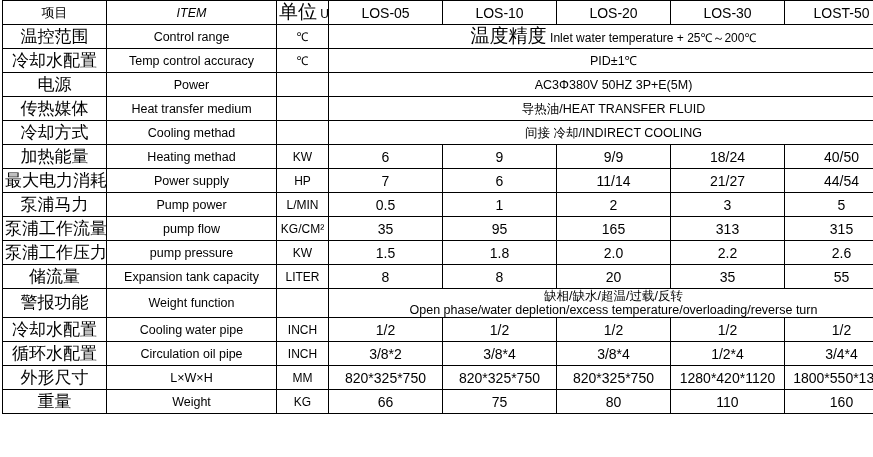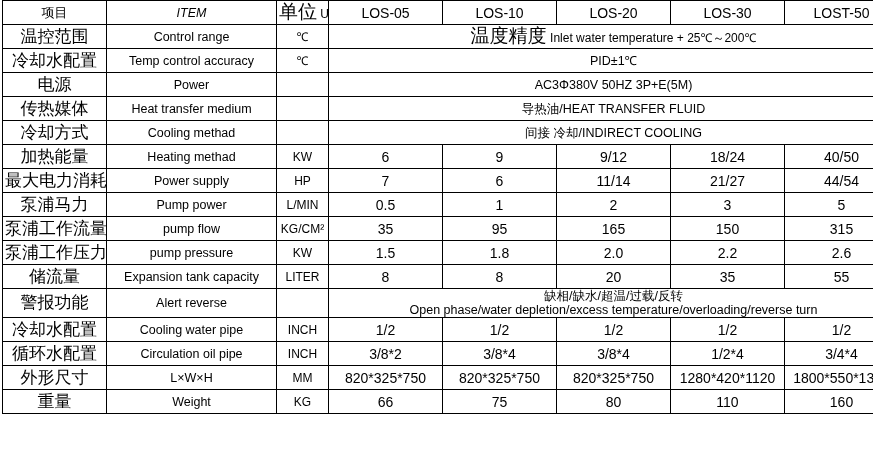--- a/index.html
+++ b/index.html
@@ -154,21 +154,21 @@
         <td class="unit-cell"></td>
         <td class="wide-cell" colspan="5">间接 冷却/INDIRECT COOLING</td>
       </tr>
 
       <tr>
         <td class="cn-cell">加热能量</td>
         <td class="en-cell">Heating methad</td>
         <td class="unit-cell">KW</td>
         <td class="val-cell">6</td>
         <td class="val-cell">9</td>
-        <td class="val-cell">9/12</td>
+        <td class="val-cell">9/9</td>
         <td class="val-cell">18/24</td>
         <td class="val-cell">40/50</td>
       </tr>
 
       <tr>
         <td class="cn-cell">最大电力消耗</td>
         <td class="en-cell">Power supply</td>
         <td class="unit-cell">HP</td>
         <td class="val-cell">7</td>
         <td class="val-cell">6</td>
@@ -188,21 +188,21 @@
         <td class="val-cell">5</td>
       </tr>
 
       <tr>
         <td class="cn-cell">泵浦工作流量</td>
         <td class="en-cell">pump flow</td>
         <td class="unit-cell">KG/CM²</td>
         <td class="val-cell">35</td>
         <td class="val-cell">95</td>
         <td class="val-cell">165</td>
-        <td class="val-cell">150</td>
+        <td class="val-cell">313</td>
         <td class="val-cell">315</td>
       </tr>
 
       <tr>
         <td class="cn-cell">泵浦工作压力</td>
         <td class="en-cell">pump pressure</td>
         <td class="unit-cell">KW</td>
         <td class="val-cell">1.5</td>
         <td class="val-cell">1.8</td>
         <td class="val-cell">2.0</td>
@@ -216,21 +216,21 @@
         <td class="unit-cell">LITER</td>
         <td class="val-cell">8</td>
         <td class="val-cell">8</td>
         <td class="val-cell">20</td>
         <td class="val-cell">35</td>
         <td class="val-cell">55</td>
       </tr>
 
       <tr>
         <td class="cn-cell tall">警报功能</td>
-        <td class="en-cell tall">Alert reverse</td>
+        <td class="en-cell tall">Weight function</td>
         <td class="unit-cell tall"></td>
         <td class="wide-cell two-line tall" colspan="5">
           <span class="l1">缺相/缺水/超温/过载/反转</span>
           <span class="l2">Open phase/water depletion/excess temperature/overloading/reverse turn</span>
         </td>
       </tr>
 
       <tr>
         <td class="cn-cell">冷却水配置</td>
         <td class="en-cell">Cooling water pipe</td>

